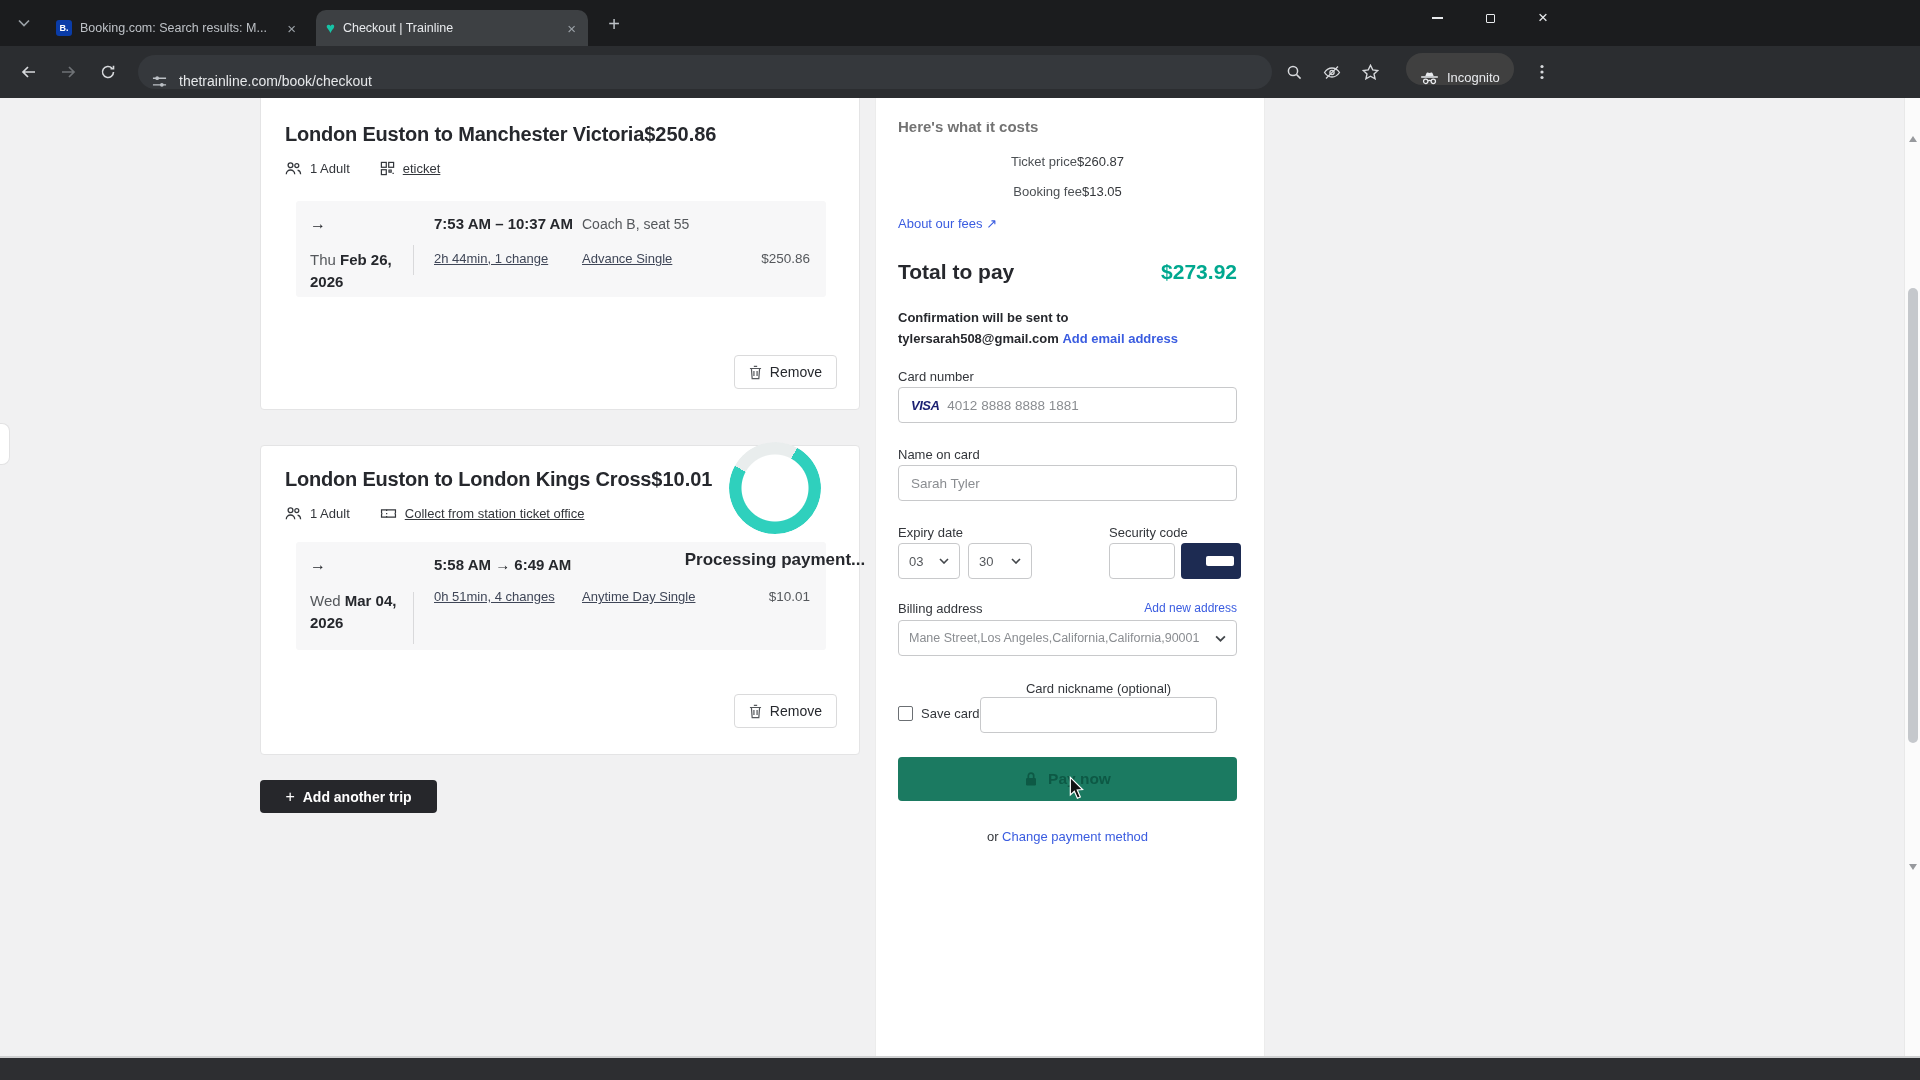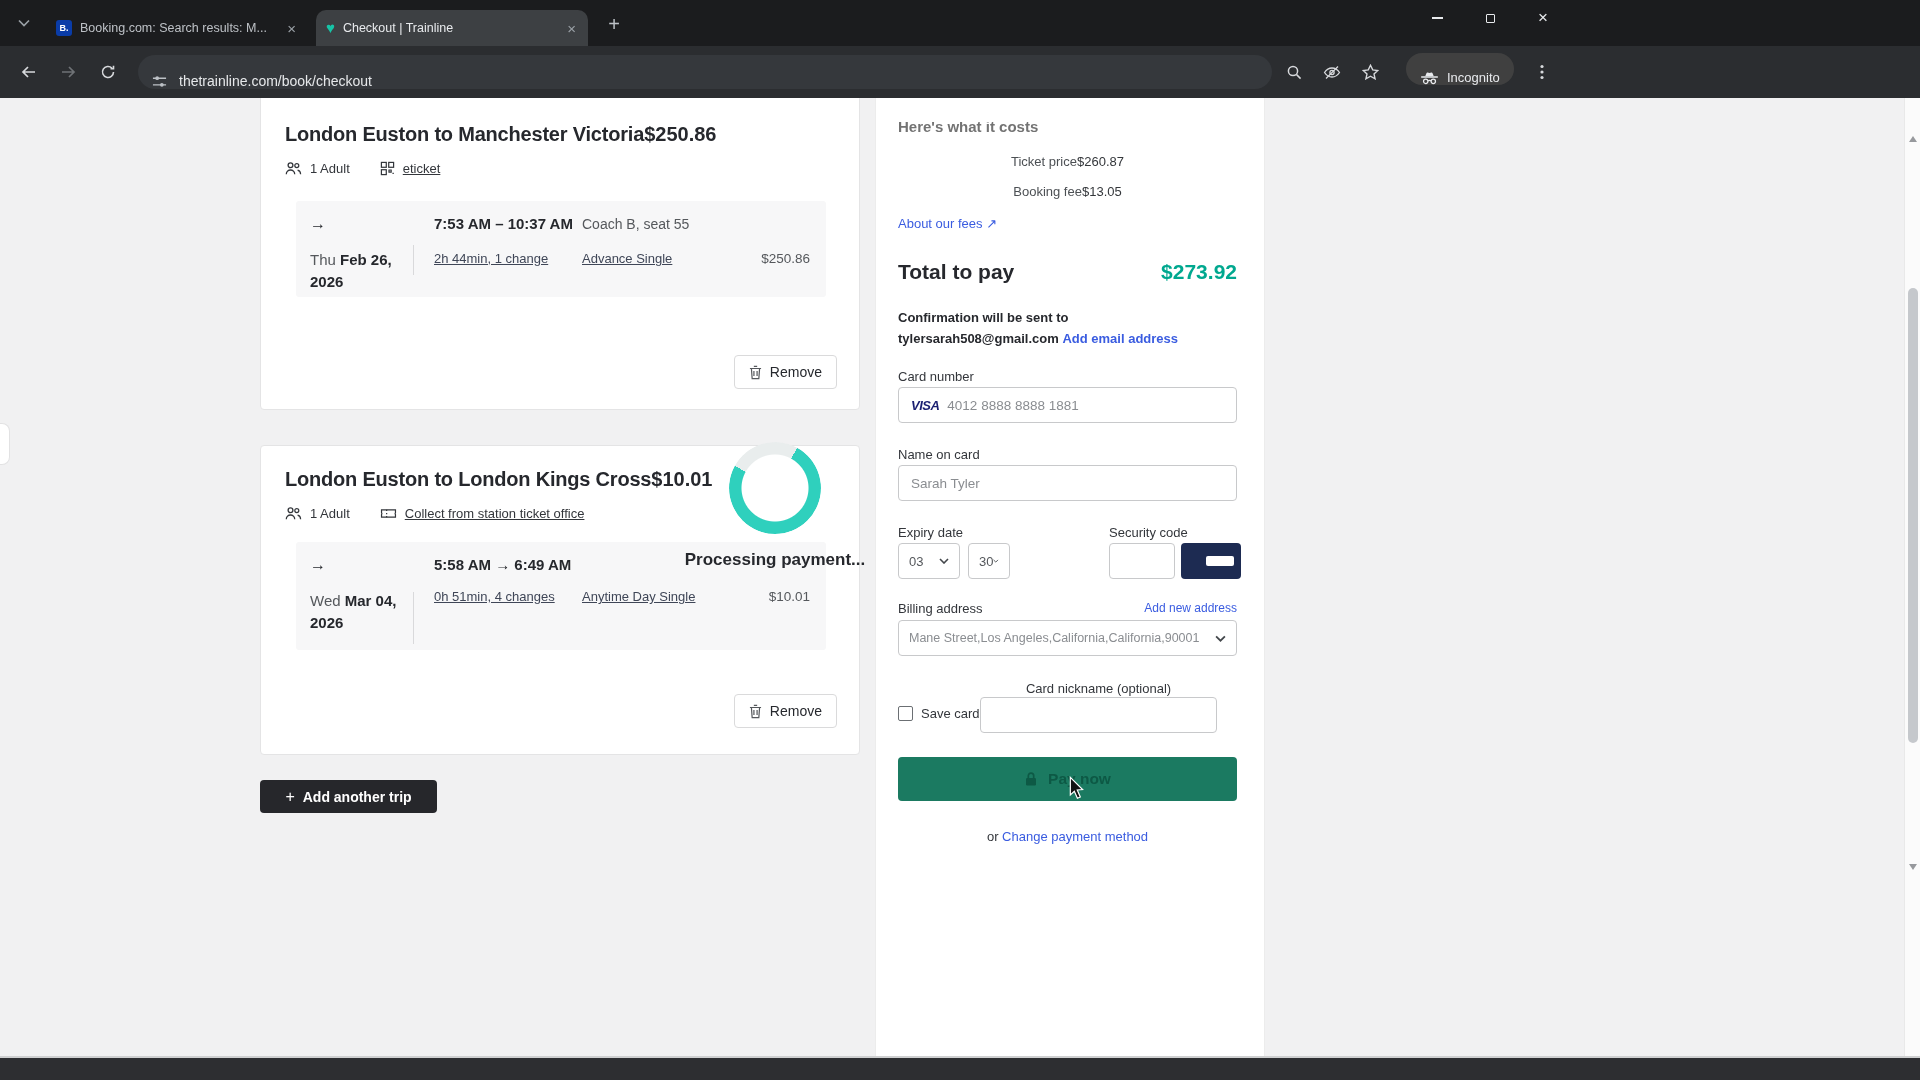--- a/index.html
+++ b/index.html
@@ -336,21 +336,21 @@
 
       <div class="sp f-label" style="top:427px;width:100px">Expiry date</div>
       <div class="sp f-label" style="left:233px;top:427px">Security code</div>
 
       <div class="selbox" style="position:absolute;left:22px;top:445px;width:62px">
         <span>03</span>
         <svg width="10" height="6" viewBox="0 0 10 6">
             <path d="M1 1l4 4 4-4" fill="none" stroke="#43474b" stroke-width="1.6"></path>
           </svg>
       </div>
-      <div class="selbox" style="position:absolute;left:92px;top:445px;width:42px">
+      <div class="selbox" style="position:absolute;left:92px;top:445px;width:64px">
         <span>30</span>
         <svg width="10" height="6" viewBox="0 0 10 6">
             <path d="M1 1l4 4 4-4" fill="none" stroke="#43474b" stroke-width="1.6"></path>
           </svg>
       </div>
       <div class="inputbox" style="position:absolute;left:233px;top:445px;width:66px"></div>
       <div class="cardgfx" style="left:305px;top:445px">
           <span class="chip"></span>
         </div>
 

